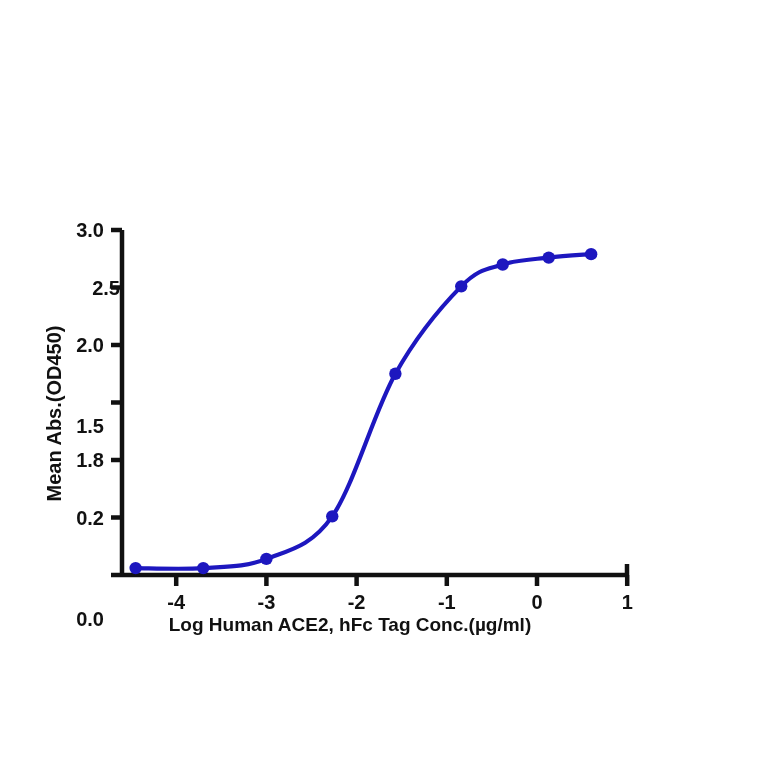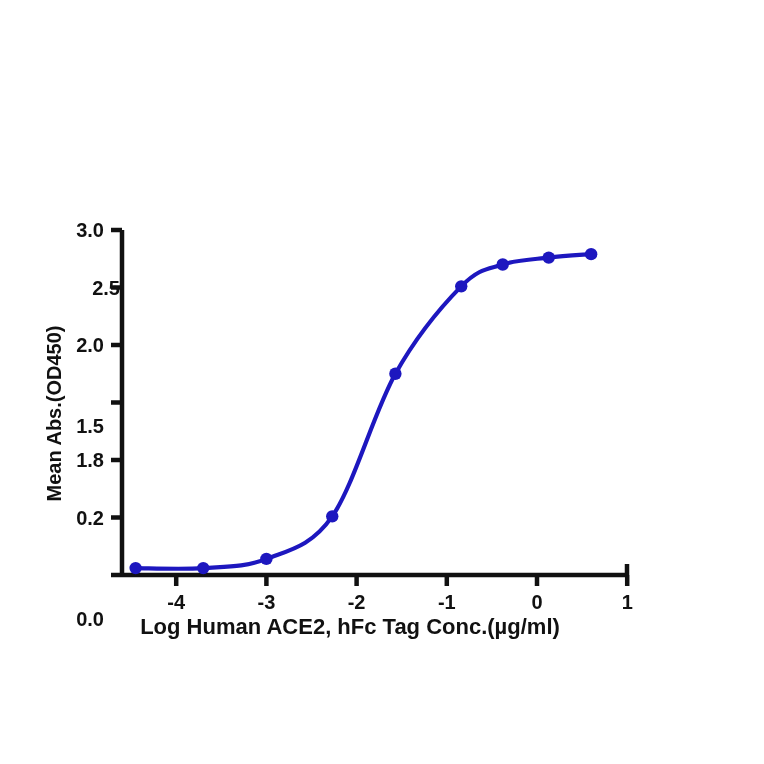--- a/index.html
+++ b/index.html
@@ -64,21 +64,21 @@
     font-weight:bold;
     color:#111;
     transform:rotate(-90deg);
     transform-origin:center center;
     white-space:nowrap;
   }
   .xlabel{
     position:absolute;
     left:0;top:614px;width:700px;
     text-align:center;
-    font-size:22px;
+    font-size:19px;
     font-weight:bold;
     color:#111;
     white-space:nowrap;
   }
 </style>
 </head>
 <body>
 
 <div id="root">
 

